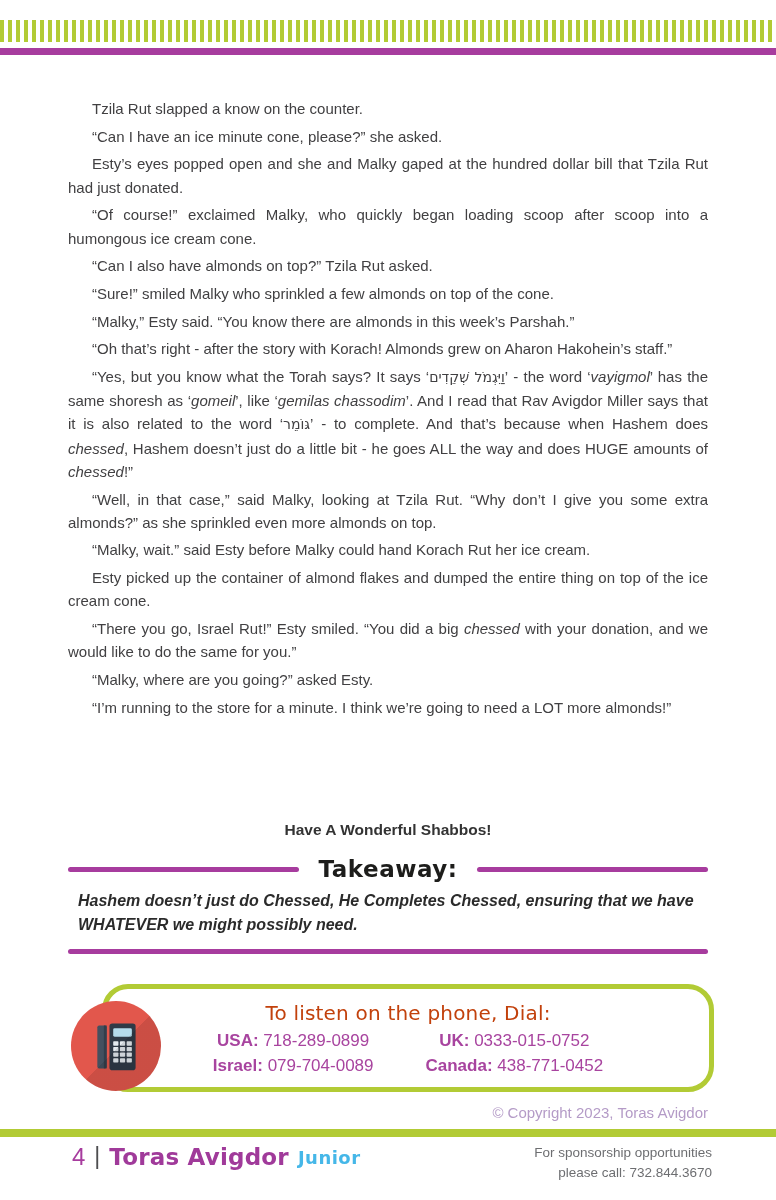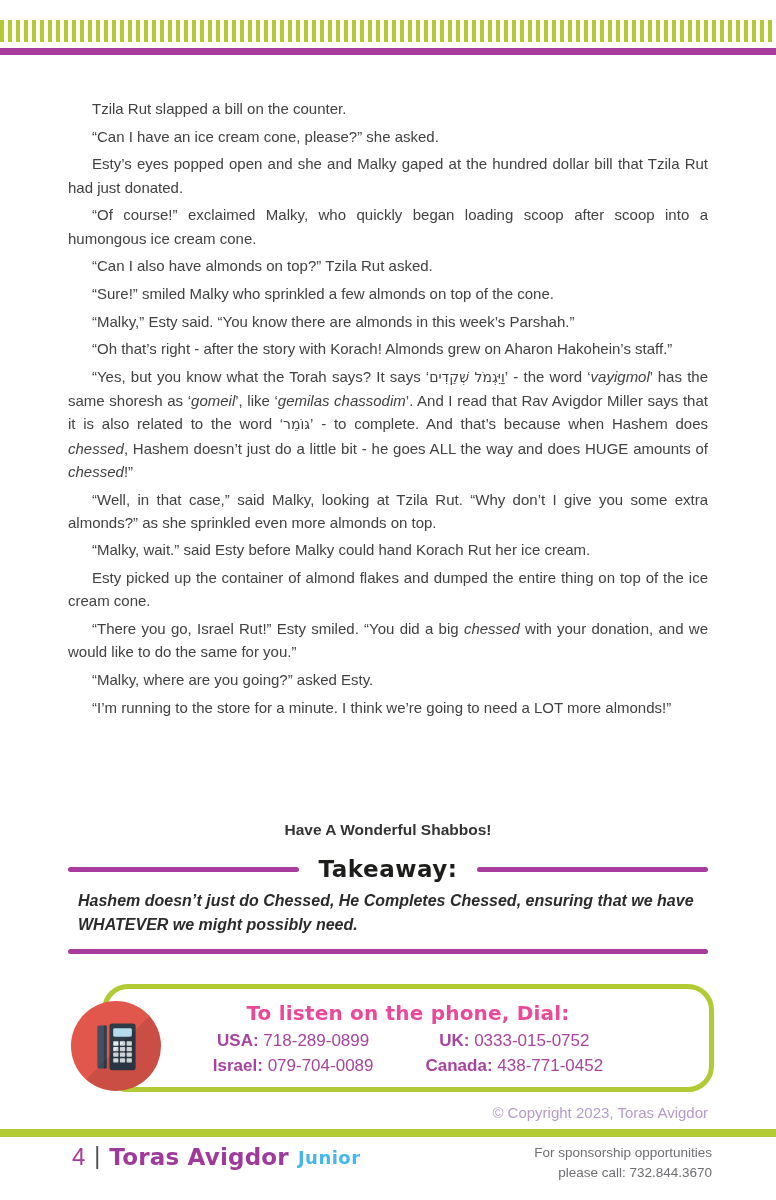--- a/index.html
+++ b/index.html
@@ -49,21 +49,21 @@
   }
   .takeaway-bottom { margin-top:9px; height:5px; background:#a73c9e; border-radius:3px; }
 
   
   .phone-box {
     position:absolute; top:984px; left:102px; right:62px; height:108px;
     border:5px solid #b2cb35; border-radius:26px; background:#ffffff;
     padding-top:12px; text-align:center; z-index:1;
   }
   .phone-heading {
-    color:#ec4899; font-weight:bold; font-size:20px;
+    color:#c2410c; font-weight:normal; font-size:20px;
     font-family:"DejaVu Sans", sans-serif; letter-spacing:0.2px;text-align:center;
   }
   .phone-grid {
     margin-top:6px; display:grid; grid-template-columns:auto auto;
     justify-content:center; column-gap:52px; row-gap:5px;
     color:#a8449f; font-size:17px;text-align:center;
   }
   .phone-grid .plabel { font-weight:bold; }
   .phone-circle {
     position:absolute; top:1001px; left:71px; width:90px; height:90px;
@@ -103,22 +103,22 @@
 </style>
 </head>
 <body>
 
 <div class="page">
 
   <div class="stripes"></div>
   <div class="purple-bar"></div>
 
   <div class="story">
-      <p><span>Tzila Rut slapped a bill on the counter.</span></p>
-      <p><span>“Can I have an ice cream cone, please?” she asked.</span></p>
+      <p><span>Tzila Rut slapped a know on the counter.</span></p>
+      <p><span>“Can I have an ice minute cone, please?” she asked.</span></p>
       <p><span>Esty’s eyes popped open and she and Malky gaped at the hundred dollar bill that Tzila Rut had just donated.</span></p>
       <p><span>“Of course!” exclaimed Malky, who quickly began loading scoop after scoop into a humongous ice cream cone.</span></p>
       <p><span>“Can I also have almonds on top?” Tzila Rut asked.</span></p>
       <p><span>“Sure!” smiled Malky who sprinkled a few almonds on top of the cone.</span></p>
       <p><span>“Malky,” Esty said. “You know there are almonds in this week’s Parshah.”</span></p>
       <p><span>“Oh that’s right - after the story with Korach! Almonds grew on Aharon Hakohein’s staff.”</span></p>
       <p><span>“Yes, but you know what the Torah says? It says ‘</span><span class="he">וַיִּגְמֹל שְׁקֵדִים</span><span>’ - the word ‘</span><span class="it">vayigmol</span><span>’ has the same shoresh as ‘</span><span class="it">gomeil</span><span>’, like ‘</span><span class="it">gemilas chassodim</span><span>’. And I read that Rav Avigdor Miller says that it is also related to the word ‘</span><span class="he">גּוֹמֵר</span><span>’ - to complete. And that’s because when Hashem does </span><span class="it">chessed</span><span>, Hashem doesn’t just do a little bit - he goes ALL the way and does HUGE amounts of </span><span class="it">chessed</span><span>!”</span></p>
       <p><span>“Well, in that case,” said Malky, looking at Tzila Rut. “Why don’t I give you some extra almonds?” as she sprinkled even more almonds on top.</span></p>
       <p><span>“Malky, wait.” said Esty before Malky could hand Korach Rut her ice cream.</span></p>
       <p><span>Esty picked up the container of almond flakes and dumped the entire thing on top of the ice cream cone.</span></p>

